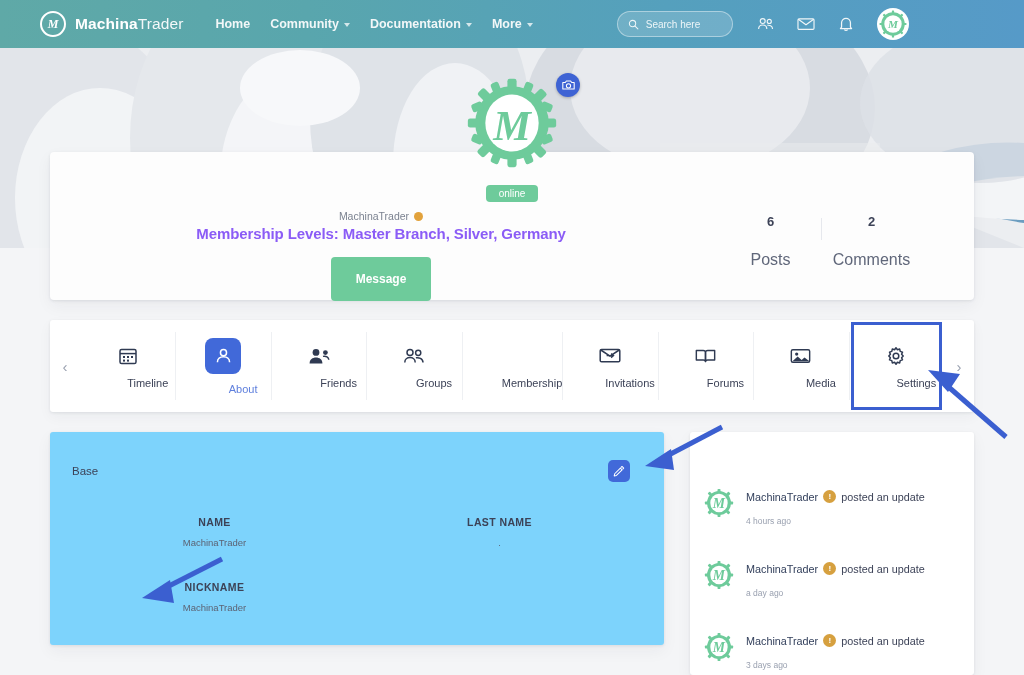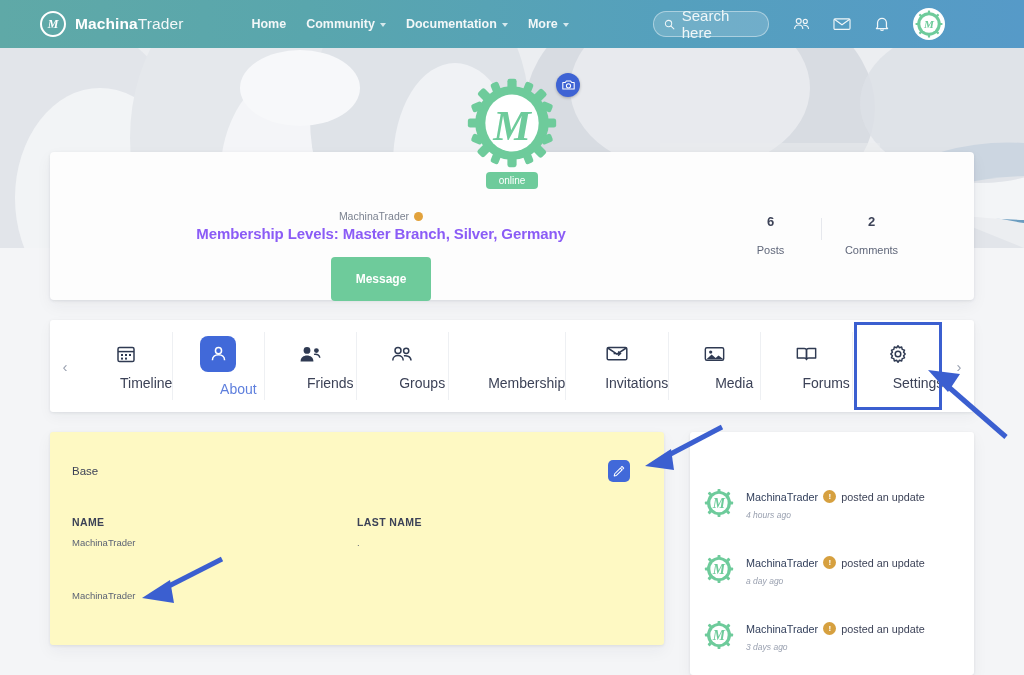--- a/index.html
+++ b/index.html
@@ -22,37 +22,37 @@
     width: 26px; height: 26px; border-radius: 50%;
     border: 2px solid #ffffff; display: flex; align-items: center;
     justify-content: center; color: #fff; font-size: 12px;
     font-style: italic; font-weight: bold;
     font-family: "Liberation Serif", serif;
   }
   .brand-text { margin-left: 9px; font-size: 15.5px; color: #fff; letter-spacing: .1px; }
   .brand-text b { font-weight: 700; }
   .brand-text span { font-weight: 300; opacity: .93; }
 
-  .mainnav { display: flex; align-items: center; margin-left: 68px; gap: 20px; }
+  .mainnav { display: flex; align-items: center; margin-left: 32px; gap: 20px; }
   .navitem {
     display: flex; align-items: center; gap: 5px;
     font-size: 12.5px; color: #f2f7f8; font-weight: 600; cursor: pointer;
   }
   .caret {
     width: 0; height: 0; border-left: 3.5px solid transparent;
     border-right: 3.5px solid transparent; border-top: 4px solid rgba(255,255,255,.75);
     margin-top: 2px;
   }
   .searchbox {
     margin-left: 84px; width: 116px; height: 26px; border-radius: 13px;
     background: rgba(255,255,255,.16); border: 1px solid rgba(255,255,255,.42);
     display: flex; align-items: center; padding: 0 10px; gap: 7px;
   }
   .searchbox .s-ic { width: 11px; height: 11px; flex: 0 0 auto; }
-  .searchbox .s-ph { font-size: 15px; color: #eef6f8; }
+  .searchbox .s-ph { font-size: 10px; color: #eef6f8; }
 
   .navicons { display: flex; align-items: center; gap: 22px; margin-left: 24px; }
   .navicons .ni { width: 18px; height: 16px; cursor: pointer; }
   .hdr-avatar {
     width: 32px; height: 32px; border-radius: 50%; background: #ffffff;
     display: flex; align-items: center; justify-content: center;
     margin-left: 22px; cursor: pointer;
   }
 
   
@@ -74,21 +74,21 @@
     width: 108px; text-align: center;
   }
   .avatar-big { width: 92px; height: 92px; margin: 0 auto; display: block; }
   .cam-btn {
     position: absolute; top: -4px; right: -14px; width: 24px; height: 24px;
     border-radius: 50%; background: #3e63d4; display: flex;
     align-items: center; justify-content: center; cursor: pointer;
     box-shadow: 0 1px 3px rgba(0,0,0,.25);
   }
   .online-badge {
-    display: inline-block; margin-top: 3px; background: #6ecb9b; color: #ffffff;
+    display: inline-block; margin-top: 16px; background: #6ecb9b; color: #ffffff;
     font-size: 10px; padding: 3px 13px; border-radius: 4px; font-weight: 400;
   }
   .profile-inner {
     position: absolute; top: 0; left: 0; right: 0; bottom: 0;
     display: flex; align-items: flex-start; padding: 58px 52px 0 52px;
   }
   .identity { flex: 1; text-align: center; padding-right: 60px; }
   .uname { font-size: 10.5px; color: #7b8290; display: flex; align-items: center;
            justify-content: center; gap: 5px; }
   .uname-dot { width: 9px; height: 9px; border-radius: 50%; background: #e2a23c; display:inline-block; }
@@ -96,21 +96,21 @@
   .msg-btn {
     margin-top: 15px; display: inline-block; background: #6ecb9b; color: #fff;
     font-size: 12px; font-weight: 600; padding: 15px 25px; border-radius: 4px; cursor: pointer;
   }
   .stats { display: flex; align-items: flex-start; gap: 0; margin-top: 4px; }
   .stat { width: 101px; text-align: center; position: relative; }
   .stat + .stat::before {
     content: ""; position: absolute; left: 0; top: 4px; width: 1px; height: 22px; background: #e6e8ed;
   }
   .stat-n { font-size: 13px; font-weight: 700; color: #3c4257; }
-  .stat-l { font-size: 11px; color: #60677a; margin-top: 15px; }
+  .stat-l { font-size: 16px; color: #60677a; margin-top: 22px; }
 
   
   .tabbar {
     position: absolute; top: 320px; left: 50px; width: 924px; height: 92px;
     background: #ffffff; border-radius: 3px;
     box-shadow: 0 1px 3px rgba(30,40,60,.09), 0 5px 14px rgba(30,40,60,.045);
     display: flex; align-items: center; z-index: 12;
   }
   .tab-arrow {
     width: 30px; display: flex; align-items: center; justify-content: center;
@@ -118,33 +118,34 @@
   }
   .tabs { flex: 1; display: flex; align-items: stretch; height: 100%; }
   .tab {
     flex: 1; display: flex; flex-direction: column; align-items: center;
     justify-content: center; gap: 9px; position: relative; cursor: pointer;
   }
   .tab + .tab::before {
     content: ""; position: absolute; left: 0; top: 12px; bottom: 12px; width: 1px; background: #eef0f3;
   }
   .tab-ic { height: 24px; display: flex; align-items: center; justify-content: center; }
-  .tab-lb { font-size: 14px; color: #3c4257; font-weight: 400; margin-left: 40px; }
+  .tab-lb { font-size: 11px; color: #3c4257; font-weight: 400; margin-left: 40px; }
   .tab.active .tab-ic {
     width: 36px; height: 36px; border-radius: 8px; background: #4169d9;
   }
   .tab.active .tab-lb { color: #5e7fdd; }
   .tab.highlight { outline: 3px solid #3b5fd0; outline-offset: -5px; }
 
   
   .about-card {
     position: absolute; top: 432px; left: 50px; width: 614px; height: 213px;
-    background: #fef9c3; border-radius: 3px;
+    background: #7dd3fc; border-radius: 3px;
     box-shadow: 0 1px 3px rgba(30,40,60,.09), 0 6px 16px rgba(30,40,60,.05);
     z-index: 8;
+    text-align: center;
   }
   .about-head {
     display: flex; align-items: center; justify-content: space-between;
     padding: 28px 34px 0 22px;
   }
   .about-title { font-size: 11.5px; color: #3c4257; }
   .edit-btn {
     width: 22px; height: 22px; border-radius: 5px; background: #4169d9;
     display: flex; align-items: center; justify-content: center; cursor: pointer;
   }
@@ -161,21 +162,21 @@
     padding: 56px 0 0 0; z-index: 8;
   }
   .act-item { display: flex; align-items: flex-start; gap: 12px; padding: 0 14px 34px 14px; }
   .act-av { width: 30px; height: 30px; flex: 0 0 auto; }
   .act-txt { padding-top: 2px; }
   .act-line { font-size: 10.8px; color: #3c4257; display: flex; align-items: center; gap: 5px; }
   .act-line .nm { font-weight: 400; color: #33405c; }
   .act-badge { width: 13px; height: 13px; border-radius: 50%; background: #d6a03f;
                display: inline-flex; align-items: center; justify-content: center;
                color: #fff; font-size: 8px; font-weight: bold; }
-  .act-time { font-size: 8.5px; color: #9aa1b0; margin-top: 7px; font-style: italic; }
+  .act-time { font-size: 8.5px; color: #9aa1b0; margin-top: 13px; }
 
   
   .annot { position: absolute; inset: 0; pointer-events: none; z-index: 60; }
 </style>
 </head>
 <body>
 
 <div class="page">
 
   <div class="topbar">
@@ -399,36 +400,36 @@
             <path d="M1.8 3L11 9.1 20.2 3" fill="none" stroke="#2f3a52" stroke-width="1.5"></path>
             <path d="M7.6 8.6h6.8M12.1 6.6l2.4 2-2.4 2" fill="none" stroke="#2f3a52" stroke-width="1.4"></path>
           </svg>
         </div>
         <div class="tab-lb">Invitations</div>
       </div>
 
       <div class="tab">
         <div class="tab-ic">
           <svg width="21" height="18" viewBox="0 0 22 18">
+            <path d="M1.4 3.2h7.2c1.3 0 2.4.9 2.4 2v9.6c0-.9-1.1-1.6-2.4-1.6H1.4z" fill="none" stroke="#2f3a52" stroke-width="1.5" stroke-linejoin="round"></path>
+            <path d="M20.6 3.2h-7.2c-1.3 0-2.4.9-2.4 2v9.6c0-.9 1.1-1.6 2.4-1.6h7.2z" fill="none" stroke="#2f3a52" stroke-width="1.5" stroke-linejoin="round"></path>
+          </svg>
+        </div>
+        <div class="tab-lb">Forums</div>
+      </div>
+
+      <div class="tab">
+        <div class="tab-ic">
+          <svg width="21" height="18" viewBox="0 0 22 18">
             <rect x="1.4" y="2.4" width="19.2" height="13.2" rx="1.6" fill="none" stroke="#2f3a52" stroke-width="1.5"></rect>
             <circle cx="7" cy="7" r="1.7" fill="#2f3a52"></circle>
             <path d="M2.6 14.4l5.4-5 4.2 3.8 3-2.6 5.2 3.8z" fill="#2f3a52"></path>
           </svg>
         </div>
         <div class="tab-lb">Media</div>
-      </div>
-
-      <div class="tab">
-        <div class="tab-ic">
-          <svg width="21" height="18" viewBox="0 0 22 18">
-            <path d="M1.4 3.2h7.2c1.3 0 2.4.9 2.4 2v9.6c0-.9-1.1-1.6-2.4-1.6H1.4z" fill="none" stroke="#2f3a52" stroke-width="1.5" stroke-linejoin="round"></path>
-            <path d="M20.6 3.2h-7.2c-1.3 0-2.4.9-2.4 2v9.6c0-.9 1.1-1.6 2.4-1.6h7.2z" fill="none" stroke="#2f3a52" stroke-width="1.5" stroke-linejoin="round"></path>
-          </svg>
-        </div>
-        <div class="tab-lb">Forums</div>
       </div>
 
       <div class="tab highlight">
         <div class="tab-ic">
           <svg width="20" height="20" viewBox="0 0 20 20">
             <circle cx="10" cy="10" r="2.8" fill="none" stroke="#2f3a52" stroke-width="1.5"></circle>
             <path d="M10 1.8l1.4 1.9 2.3-.6.5 2.3 2.3.7-.9 2.2 1.6 1.7-1.6 1.7.9 2.2-2.3.7-.5 2.3-2.3-.6L10 18.2l-1.4-1.9-2.3.6-.5-2.3-2.3-.7.9-2.2L2.8 10l1.6-1.7-.9-2.2 2.3-.7.5-2.3 2.3.6z" fill="none" stroke="#2f3a52" stroke-width="1.5" stroke-linejoin="round"></path>
           </svg>
         </div>
         <div class="tab-lb">Settings</div>
@@ -451,20 +452,21 @@
     <div class="fields">
       <div class="field">
         <div class="f-lb">NAME</div>
         <div class="f-vl">MachinaTrader</div>
       </div>
       <div class="field">
         <div class="f-lb">LAST NAME</div>
         <div class="f-vl">.</div>
       </div>
       <div class="field">
+        <div class="f-lb">NICKNAME</div>
         <div class="f-vl">MachinaTrader</div>
       </div>
     </div>
   </div>
 
   <div class="activity">
 
     <div class="act-item">
       <svg class="act-av" viewBox="0 0 100 100">
         <g fill="#6ecb9b">

